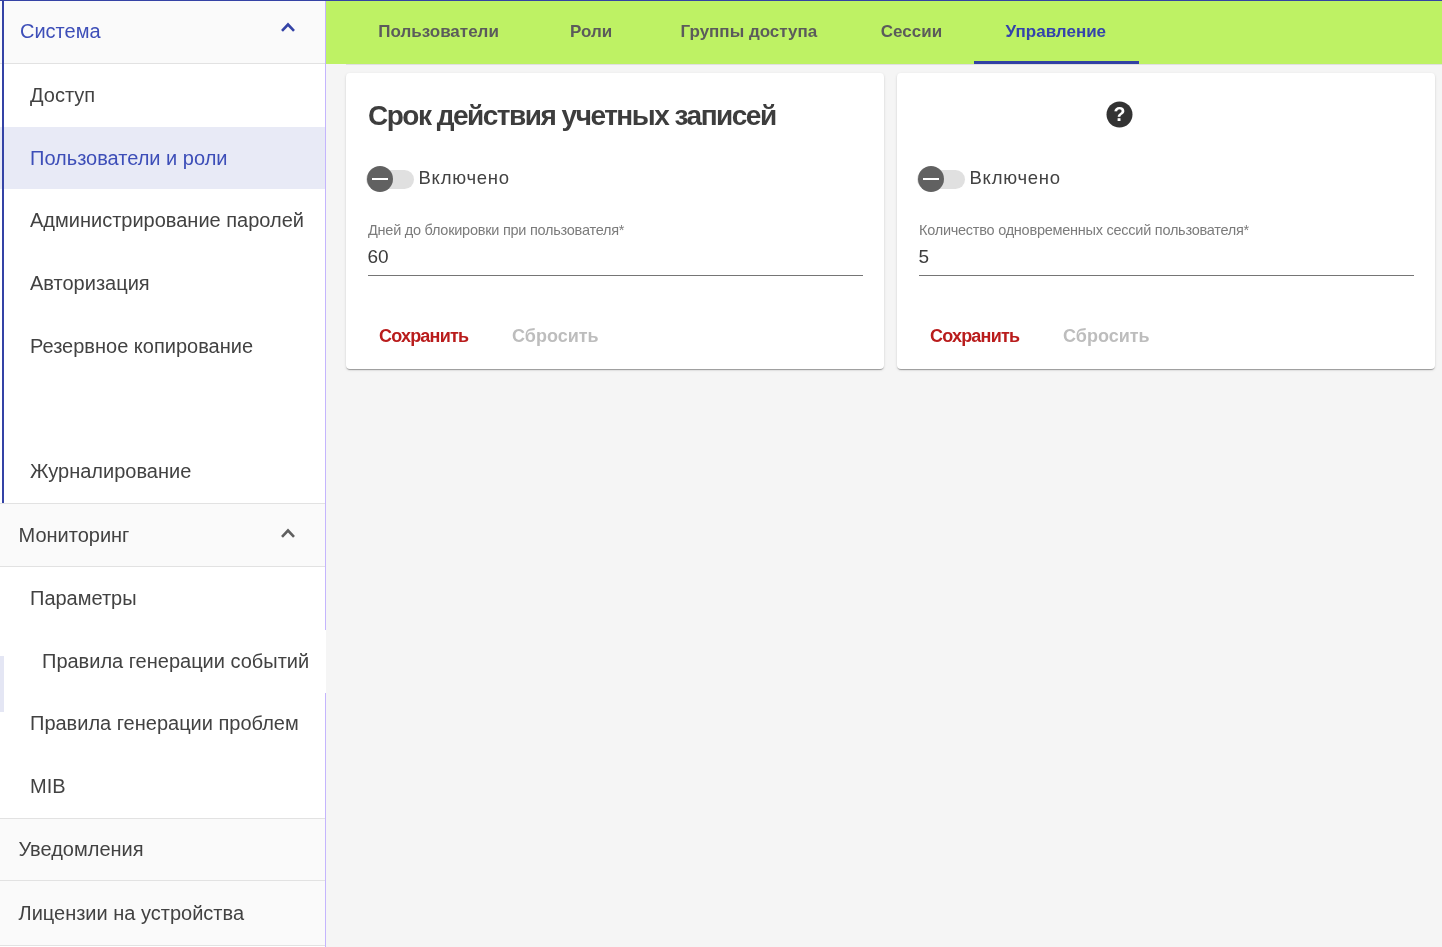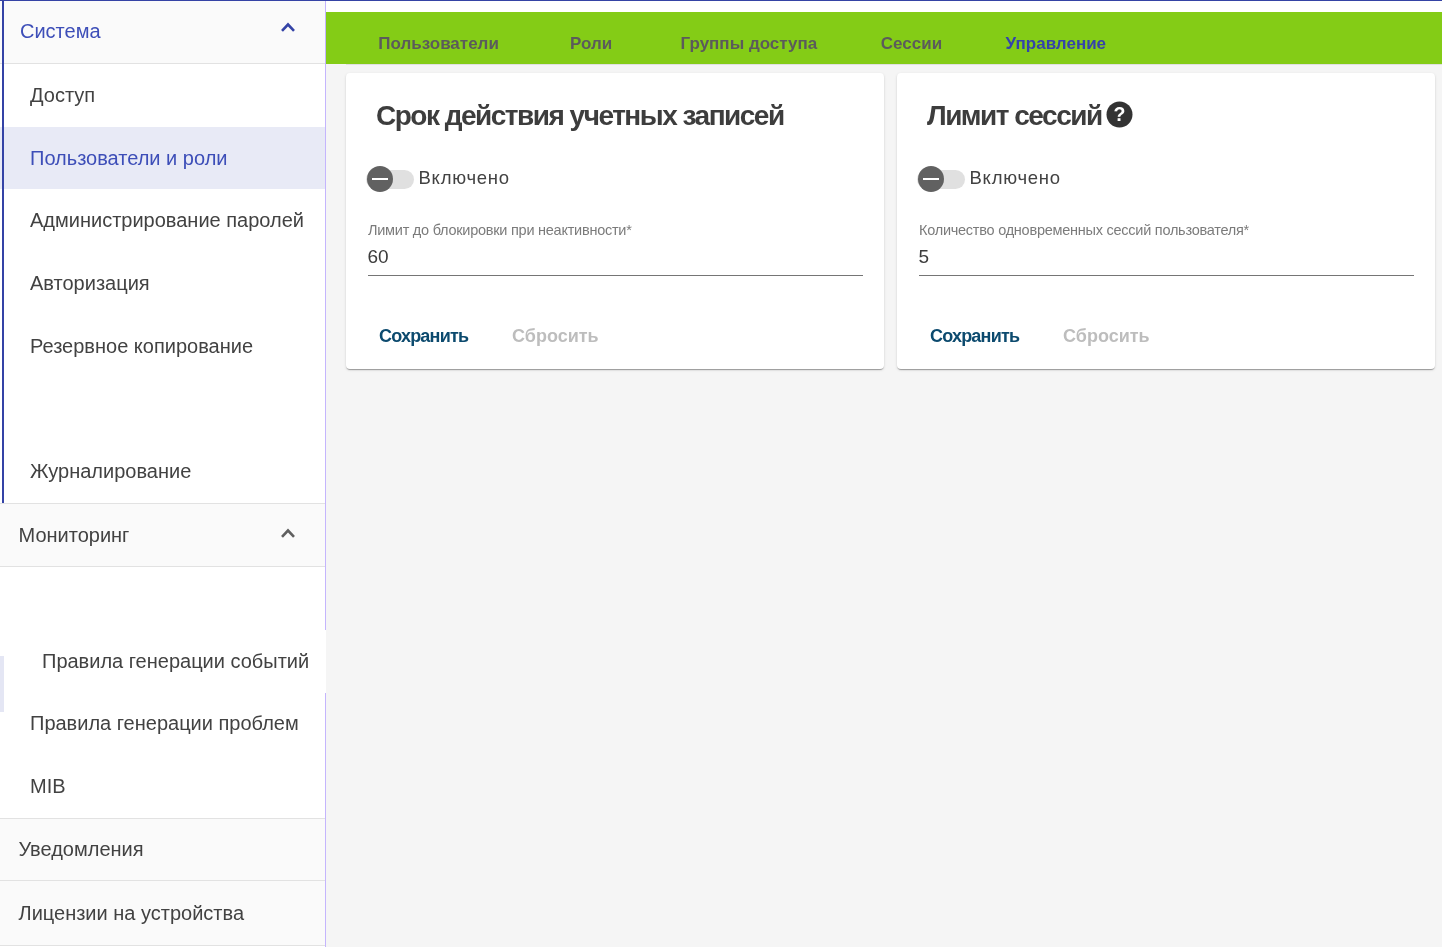--- a/index.html
+++ b/index.html
@@ -14,41 +14,41 @@
 .blueborder { position:absolute; left:1.8px; top:0; width:2.4px; height:503px; background:#3443a6; z-index:5; }
 .srow { position:absolute; left:0; width:325px; display:flex; align-items:center; }
 .shead { background:#fafafa; padding-left:18.5px; font-size:20px; color:#424242; }
 .sitem { background:#fff; padding-left:30px; font-size:20px; color:#424242; }
 .sel  { background:#e8eaf6; color:#3d4eb8; }
 .blue { color:#3d4eb8; }
 .sdiv { position:absolute; left:0; width:325px; height:1px; background:#e2e2e2; }
 .chev { position:absolute; left:280px; width:16px; height:16px; }
 
 
-#tabbar { position:absolute; left:326px; top:12px; width:1116px; height:64px; background:#84cc16; }
+#tabbar { position:absolute; left:326px; top:0; width:1116px; height:64px; background:#bef264; }
 #tabdiv { position:absolute; left:346px; top:64px; width:1096px; height:1px; background:#e0e0e0; z-index:2; }
 .tabt { position:absolute; top:0; height:64px; line-height:63px; font-size:17px; font-weight:bold; color:#5b5b5b; white-space:nowrap; }
 .tabt.active { color:#3443ab; }
 .ind { position:absolute; left:647.8px; top:61.2px; width:165.2px; height:2.8px; background:#3140a4; }
 
 
 #content { position:absolute; left:326px; top:64px; width:1116px; height:883px; z-index:1; background:#f5f5f5; }
 .card { position:absolute; top:8.5px; width:538px; height:296px; background:#fff; border-radius:4px;
   box-shadow:0 2px 1px -1px rgba(0,0,0,.2), 0 1px 1px 0 rgba(0,0,0,.14), 0 1px 3px 0 rgba(0,0,0,.12); }
 #card1 { left:20px; }
 #card2 { left:571px; }
-.h1 { position:absolute; left:30px; top:25.9px; font-size:28px; font-weight:bold; color:#3d3d3d; line-height:36px; letter-spacing:-1.5px; white-space:nowrap; }
+.h1 { position:absolute; left:22px; top:25.9px; font-size:28px; font-weight:bold; color:#3d3d3d; line-height:36px; letter-spacing:-1.5px; white-space:nowrap; }
 .track { position:absolute; left:20px; top:97px; width:48px; height:19px; border-radius:9.5px; background:#e0e0e0; }
 .thumb { position:absolute; left:20.8px; top:93.5px; width:26px; height:26px; border-radius:50%; background:#616161; }
 .thumb .minus { position:absolute; left:5px; top:11.7px; width:16px; height:2.6px; background:#fff; }
 .onlab { position:absolute; left:72.5px; top:95.4px; font-size:18.5px; letter-spacing:0.75px; color:#424242; line-height:20px; white-space:nowrap; }
 .flabel { position:absolute; left:22px; top:147.5px; font-size:14.5px; letter-spacing:-0.25px; color:#7b7b7b; line-height:20px; white-space:nowrap; }
 .fvalue { position:absolute; left:21.5px; top:171.2px; font-size:19px; color:#3c3c3c; line-height:26px; }
 .uline { position:absolute; left:22px; top:202.5px; width:495px; height:1px; background:#757575; }
-.btn1 { position:absolute; left:33px; top:253.7px; font-size:18px; font-weight:bold; letter-spacing:-0.8px; color:#0c4a6e; line-height:20px; }
+.btn1 { position:absolute; left:33px; top:253.7px; font-size:18px; font-weight:bold; letter-spacing:-0.8px; color:#b91c1c; line-height:20px; }
 .btn2 { position:absolute; left:166px; top:253.7px; font-size:18px; font-weight:bold; color:#bdbdbd; line-height:20px; }
 .helpicon { position:absolute; left:209.3px; top:28.2px; }
 </style>
 </head>
 <body>
 <div id="root">
   <div class="topline"></div>
 
   <div id="sidebar">
     <div class="blueborder"></div>
@@ -65,20 +65,21 @@
     <div class="srow sitem" style="top:252.1px; height:62.7px;">Авторизация</div>
     <div class="srow sitem" style="top:314.9px; height:62.7px;">Резервное копирование</div>
     <div class="srow sitem" style="top:440.3px; height:62.7px;">Журналирование</div>
     <div class="sdiv" style="top:503px;"></div>
     <div class="srow shead" style="top:504px; height:62px;">Мониторинг
       <svg class="chev" style="top:21.8px;" viewBox="0 0 16 16">
           <path d="M2 10.8 L8 4.5 L14 10.8" fill="none" stroke="#5f5f5f" stroke-width="2.6"></path>
         </svg>
     </div>
     <div class="sdiv" style="top:566px;"></div>
+    <div class="srow sitem" style="top:567px; height:62.75px;">Параметры</div>
     <div class="srow sitem" style="top:629.75px; height:62.75px;margin-left:12px;">Правила генерации событий</div>
     <div class="srow sitem" style="top:692.5px; height:62.75px;">Правила генерации проблем</div>
     <div class="srow sitem" style="top:755.25px; height:62.75px;">MIB</div>
     <div class="sdiv" style="top:818px;"></div>
     <div class="srow shead" style="top:819px; height:61px;">Уведомления</div>
     <div class="sdiv" style="top:880px;"></div>
     <div class="srow shead" style="top:881px; height:64px;">Лицензии на устройства</div>
     <div class="sdiv" style="top:945px;"></div>
   </div>
 
@@ -93,28 +94,27 @@
   <div id="tabdiv"></div>
 
   <div id="content">
     <div class="card" id="card1">
       <div class="h1">Срок действия учетных записей</div>
       <div class="track"></div>
       <div class="thumb">
           <div class="minus"></div>
         </div>
       <div class="onlab">Включено</div>
-      <div class="flabel">Лимит до блокировки при неактивности*</div>
+      <div class="flabel">Дней до блокировки при пользователя*</div>
       <div class="fvalue">60</div>
       <div class="uline"></div>
       <span class="btn1">Сохранить</span>
         <span class="btn2">Сбросить</span>
     </div>
     <div class="card" id="card2">
-      <div class="h1">Лимит сессий</div>
       <svg class="helpicon" width="27" height="27" viewBox="0 0 27 27">
         <circle cx="13.5" cy="13.5" r="13" fill="#333"></circle>
         <text x="13.5" y="19.8" font-size="19.5" font-weight="bold" fill="#fff" text-anchor="middle" font-family="Liberation Sans, sans-serif">?</text>
       </svg>
       <div class="track"></div>
       <div class="thumb">
           <div class="minus"></div>
         </div>
       <div class="onlab">Включено</div>
       <div class="flabel">Количество одновременных сессий пользователя*</div>

